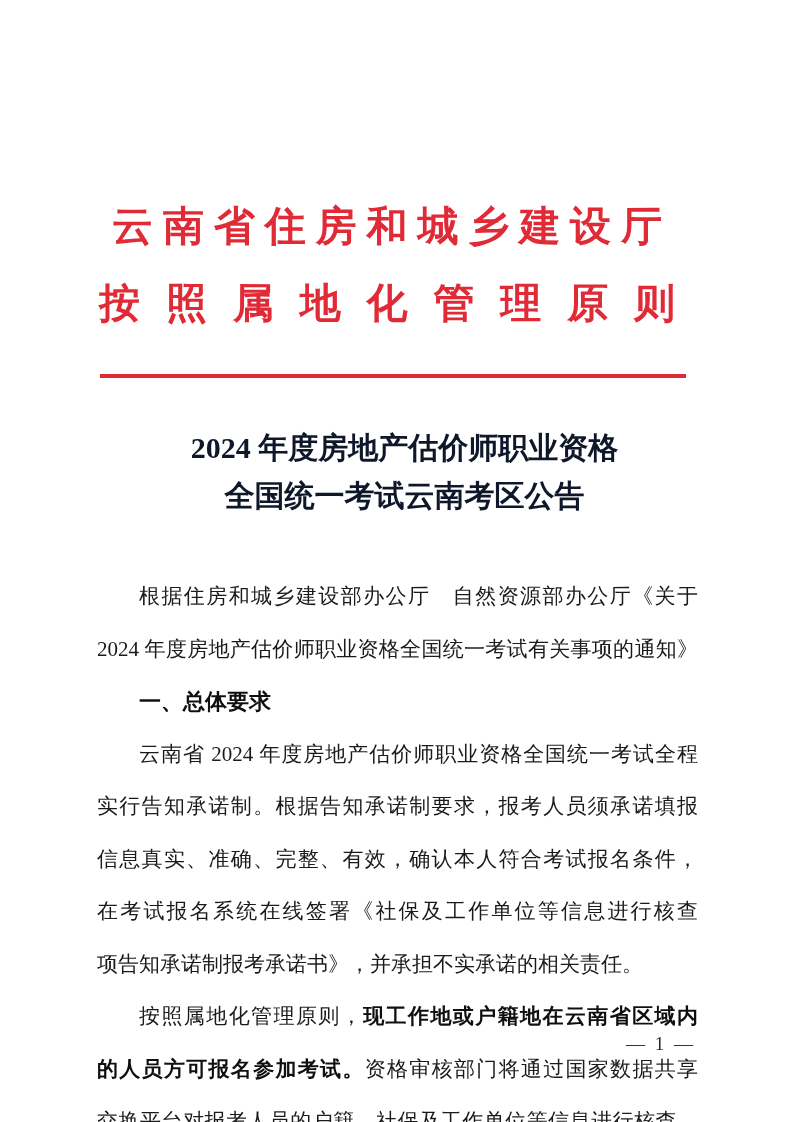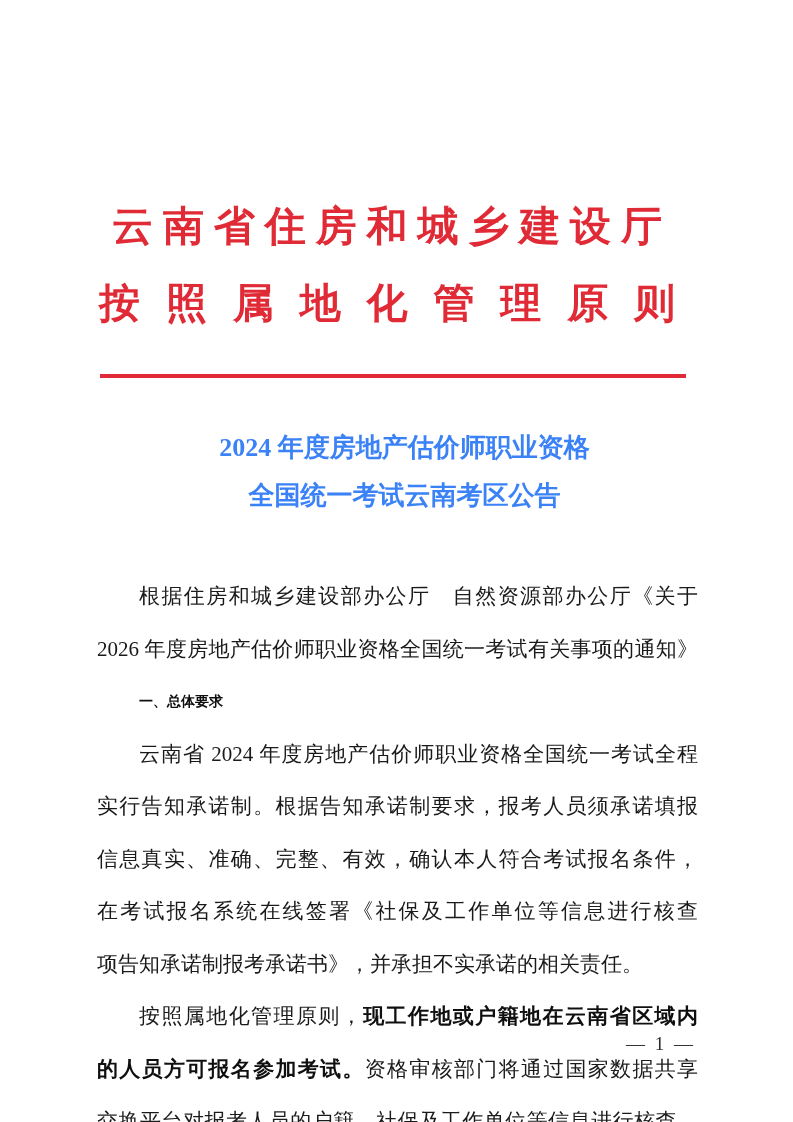--- a/index.html
+++ b/index.html
@@ -43,23 +43,23 @@
     height: 4px;
     background: #e02b37;
   }
   
   .doc-title {
     position: absolute;
     top: 424px;
     left: 16px;
     right: 0;
     text-align: center;
-    color: #3b82f6;
+    color: #0f172a;
     font-weight: 700;
-    font-size: 26px;
+    font-size: 30px;
     line-height: 48px;
     font-family: "Liberation Serif", "DejaVu Serif", serif;
   }
   
   .doc-body {
     position: absolute;
     top: 563px;
     left: 97px;
     width: 601px;
     color: #1a1a1a;
@@ -74,21 +74,21 @@
   }
   .bline.just {
     text-align: justify;
     text-align-last: justify;
     text-justify: inter-character;
   }
   .bline.ind { padding-left: 42px; }
   .bline.heading {
     font-family: "DejaVu Sans", "Liberation Sans", sans-serif;
     font-weight: 700;
-    font-size: 14px;
+    font-size: 22px;
     color: #111111;
   }
   .emph {
     font-family: "DejaVu Sans", "Liberation Sans", sans-serif;
     font-weight: 700;
     color: #0f0f0f;
   }
   .reg { font-weight: 400; }
   
   .page-number {
@@ -114,21 +114,21 @@
 
   <div class="red-rule"></div>
 
   <div class="doc-title">
     <div>2024 年度房地产估价师职业资格</div>
     <div>全国统一考试云南考区公告</div>
   </div>
 
   <div class="doc-body" id="doc-body">
       <div class="bline just ind"><span class="reg">根据住房和城乡建设部办公厅　自然资源部办公厅《关于</span></div>
-      <div class="bline just"><span class="reg">2026 年度房地产估价师职业资格全国统一考试有关事项的通知》</span></div>
+      <div class="bline just"><span class="reg">2024 年度房地产估价师职业资格全国统一考试有关事项的通知》</span></div>
       <div class="bline ind heading"><span class="emph">一、总体要求</span></div>
       <div class="bline just ind"><span class="reg">云南省 2024 年度房地产估价师职业资格全国统一考试全程</span></div>
       <div class="bline just"><span class="reg">实行告知承诺制。根据告知承诺制要求，报考人员须承诺填报</span></div>
       <div class="bline just"><span class="reg">信息真实、准确、完整、有效，确认本人符合考试报名条件，</span></div>
       <div class="bline just"><span class="reg">在考试报名系统在线签署《社保及工作单位等信息进行核查</span></div>
       <div class="bline"><span class="reg">项告知承诺制报考承诺书》，并承担不实承诺的相关责任。</span></div>
       <div class="bline just ind"><span class="reg">按照属地化管理原则，</span><span class="emph">现工作地或户籍地在云南省区域内</span></div>
       <div class="bline just"><span class="emph">的人员方可报名参加考试。</span><span class="reg">资格审核部门将通过国家数据共享</span></div>
       <div class="bline just"><span class="reg">交换平台对报考人员的户籍、社保及工作单位等信息进行核查。</span></div>
     </div>

